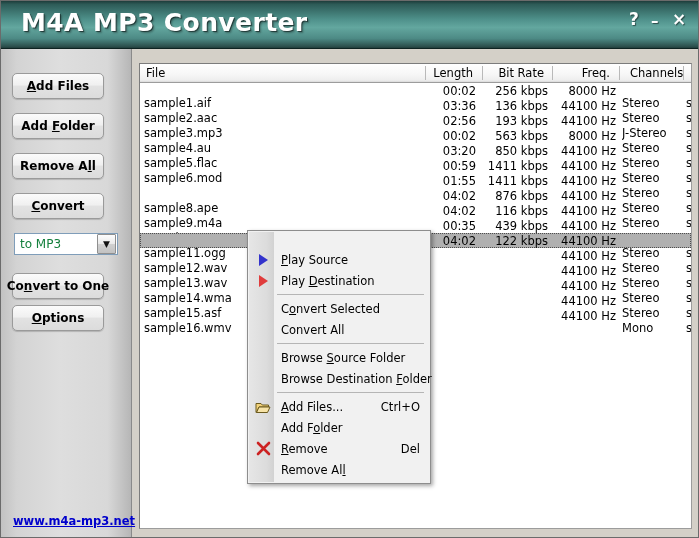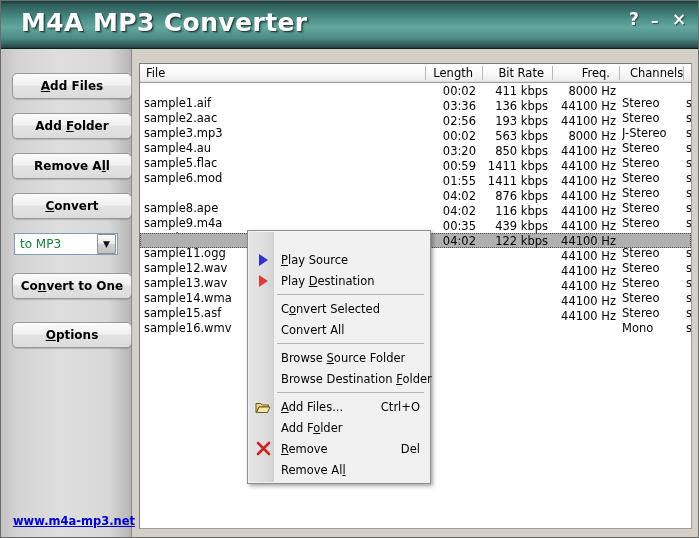--- a/index.html
+++ b/index.html
@@ -51,37 +51,37 @@
 
   
   #sidebar {
     position: absolute; left: 0; top: 48px;
     width: 131px; height: 488px;
     background: linear-gradient(to right, #c2c2c2 0%, #d3d3d3 12%, #dedede 45%, #d8d8d8 82%, #b6b6b6 100%);
     border-right: 1px solid #8a8a8a;
   }
   .sbtn {
     position: absolute; left: 11px;
-    width: 120px; height: 26px;
+    width: 92px; height: 26px;
     border-radius: 5px;
     border: 1px solid #9a9a9a;
     background: linear-gradient(to bottom, #fbfbfb 0%, #f0f0f0 45%, #e2e2e2 52%, #dcdcdc 100%);
     box-shadow: 0 1px 1px rgba(0,0,0,0.18);
     font-size: 12px; font-weight: bold;
     color: #000;
     display: flex; align-items: center; justify-content: center;
     cursor: default; user-select: none;
     white-space: nowrap;
   }
   #sbtn-0 { top: 24px; }
   #sbtn-1 { top: 64px; }
   #sbtn-2 { top: 104px; }
   #sbtn-3 { top: 144px; }
   #sbtn-4 { top: 224px; }
-  #sbtn-5 { top: 273px; align-items: center; }
+  #sbtn-5 { top: 256px; align-items: center; }
 
   #format-select {
     position: absolute; left: 13px; top: 184px;
     width: 104px; height: 22px;
     border: 1px solid #7f9db9;
     background: #ffffff;
     display: flex; align-items: center;
     cursor: default; user-select: none;
   }
   #format-value {
@@ -268,21 +268,21 @@
         <div class="hsep" style="left: 285px;"></div>
         <div class="hsep" style="left: 342px;"></div>
         <div class="hsep" style="left: 412px;"></div>
         <div class="hsep" style="left: 479px;"></div>
         <div class="hsep" style="left: 543px;"></div>
       </div>
     <div id="rows">
         <div class="row">
           <div class="cell c-file l">sample1.aif</div>
           <div class="cell c-length r">00:02</div>
-          <div class="cell c-bitrate r">411 kbps</div>
+          <div class="cell c-bitrate r">256 kbps</div>
           <div class="cell c-freq r">8000 Hz</div>
           <div class="cell c-chan l">Stereo</div>
           <div class="cell c-status l">sample1.mp3</div>
         </div>
         <div class="row">
           <div class="cell c-file l">sample2.aac</div>
           <div class="cell c-length r">03:36</div>
           <div class="cell c-bitrate r">136 kbps</div>
           <div class="cell c-freq r">44100 Hz</div>
           <div class="cell c-chan l">Stereo</div>

